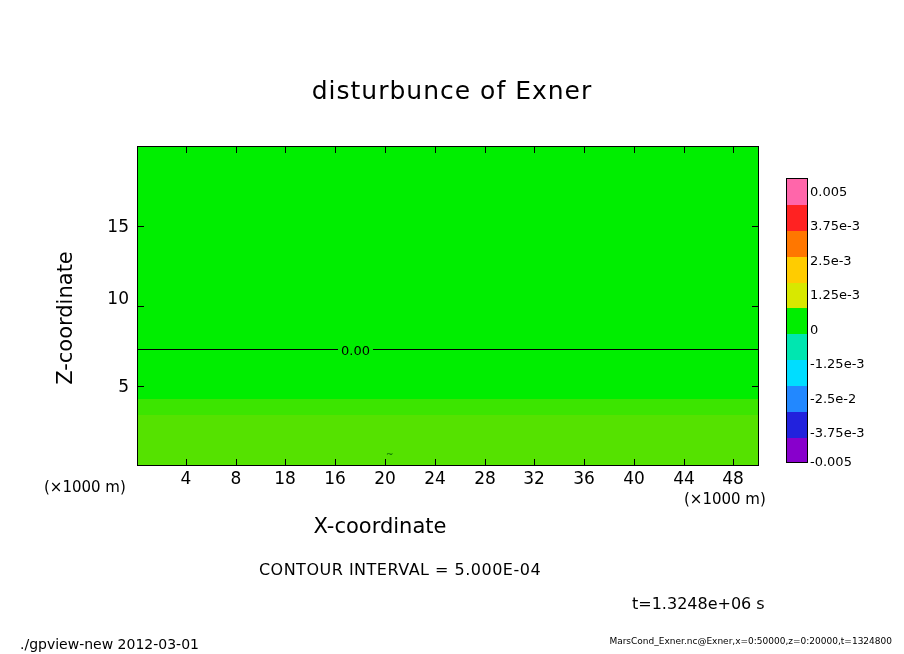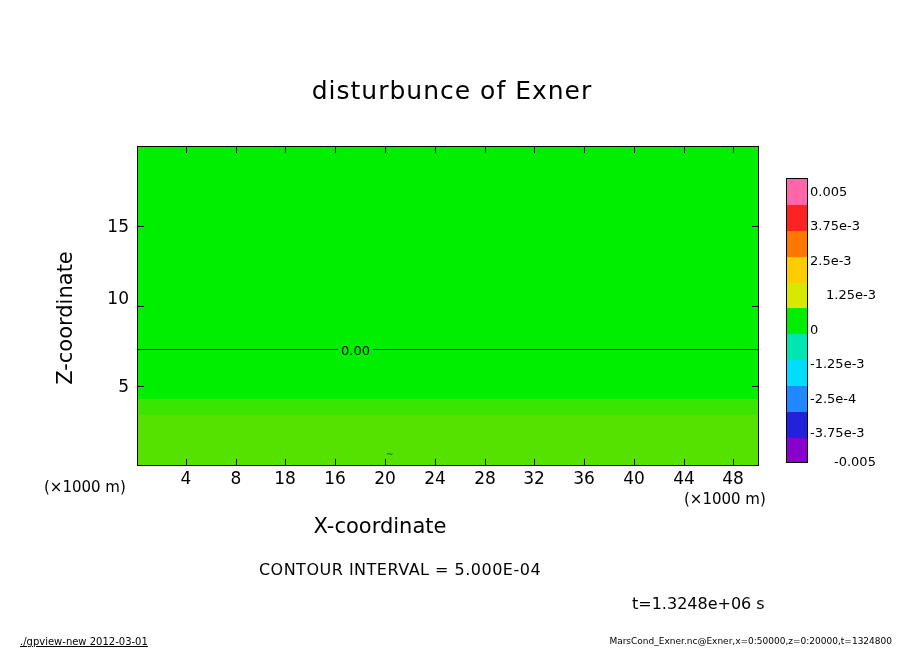--- a/index.html
+++ b/index.html
@@ -108,22 +108,21 @@
     letter-spacing: 0.5px;
   }
   #time-label {
     left: 632px; top: 594px;
     font-size: 16px;
     text-align: center;
   }
 
   #footer-left {
     left: 20px; top: 636px;
-    font-size: 10px;
-    text-decoration: underline;
+    font-size: 14px;
   }
   #footer-right {
     right: 12px; top: 636px;
     font-size: 9px;
   }
 
   
   #colorbar {
     position: absolute;
     left: 786px; top: 178px;
@@ -228,20 +227,20 @@
     <div class="cb-cell" style="height:25.9px;background:#00e6b0;"></div>
     <div class="cb-cell" style="height:25.9px;background:#00ddff;"></div>
     <div class="cb-cell" style="height:25.9px;background:#2288ff;"></div>
     <div class="cb-cell" style="height:25.9px;background:#2222dd;"></div>
     <div class="cb-cell" style="height:25.9px;background:#8800cc;"></div>
   </div>
 
   <div class="cb-tick" style="top:191px;">0.005</div>
   <div class="cb-tick" style="top:225px;text-align:center;">3.75e-3</div>
   <div class="cb-tick" style="top:260px;">2.5e-3</div>
-  <div class="cb-tick" style="top:294px;margin-left:16px;">1.25e-3</div>
+  <div class="cb-tick" style="top:294px;">1.25e-3</div>
   <div class="cb-tick" style="top:329px;">0</div>
   <div class="cb-tick" style="top:363px;">-1.25e-3</div>
-  <div class="cb-tick" style="top:398px;">-2.5e-4</div>
+  <div class="cb-tick" style="top:398px;">-2.5e-2</div>
   <div class="cb-tick" style="top:432px;">-3.75e-3</div>
-  <div class="cb-tick" style="top:461px;margin-left:24px;">-0.005</div>
+  <div class="cb-tick" style="top:461px;">-0.005</div>
 
 </div>
 
 </body></html>

